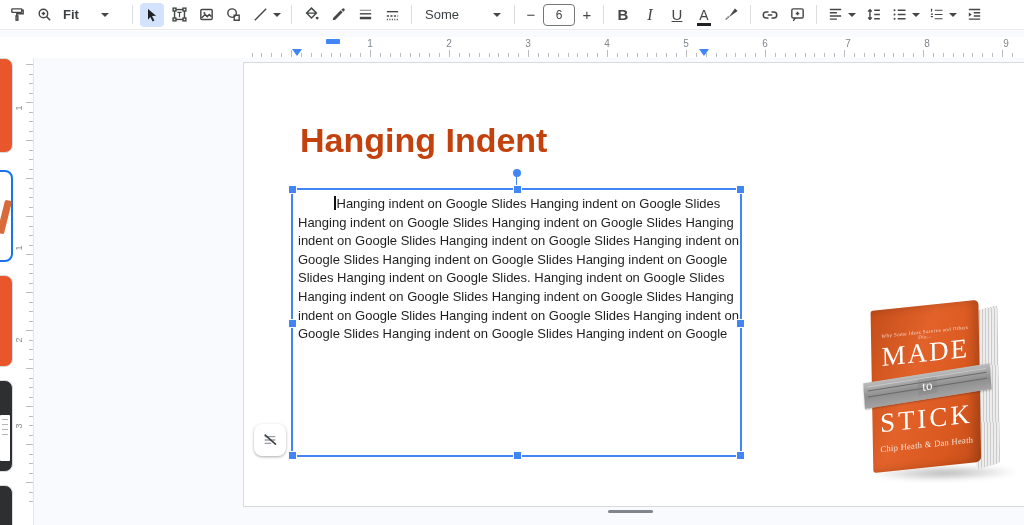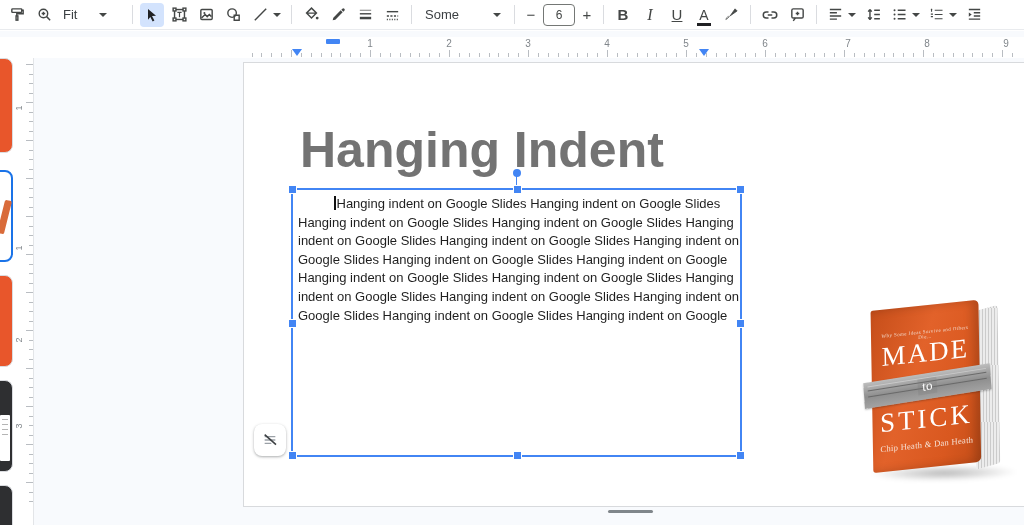--- a/index.html
+++ b/index.html
@@ -42,22 +42,22 @@
   .thumb .paper{position:absolute;right:2px;top:34px;width:10px;height:46px;background:#fff;border-radius:1px;}
   .thumb .paper i{display:block;height:1px;background:#b5b5b5;margin:4px 2px 0 2px;}
   .vruler{position:absolute;left:15px;top:58px;bottom:0;width:18px;background:#fff;z-index:2;
           border-right:1px solid #e3e5e8;}
   .vtick{position:absolute;right:0;height:1px;background:#b9bdc2;}
   .vruler .num{position:absolute;left:1px;font-size:9px;color:#80868b;transform:rotate(-90deg);}
   
   .canvas{position:absolute;left:33px;top:58px;right:0;bottom:0;background:#f8fafd;overflow:hidden;}
   .slide{position:absolute;left:210px;top:4px;width:805px;height:445px;background:#fff;
          border:1px solid #d8dadd;border-right:none;box-sizing:border-box;}
-  .slide-title{position:absolute;left:56px;top:58px;font-size:50px;font-weight:bold;
-               letter-spacing:0;color:#737373;text-align:center;}
+  .slide-title{position:absolute;left:56px;top:58px;font-size:34px;font-weight:bold;
+               letter-spacing:0;color:#c2410c;text-align:center;}
   .selbox{position:absolute;left:47px;top:125px;width:451px;height:269px;
           border:2px solid #4285f4;box-sizing:border-box;}
   .handle{position:absolute;width:7px;height:7px;background:#4285f4;border:1px solid #fff;box-sizing:content-box;}
   .rot-line{position:absolute;left:50%;top:-15px;width:1px;height:14px;background:#4285f4;margin-left:-0.5px;}
   .rot-dot{position:absolute;left:50%;top:-21px;width:8px;height:8px;border-radius:50%;
            background:#4285f4;margin-left:-4px;}
   .bodytext{position:absolute;left:54px;top:132px;width:444px;font-size:13px;color:#1f1f1f;}
   .bodytext .ln{height:18.6px;line-height:18.6px;white-space:nowrap;}
   .bodytext .ln.first{padding-left:36px;}
   .cursor-bar{display:inline-block;width:1.5px;height:14px;background:#111;vertical-align:-2px;margin-right:1px;}
@@ -100,21 +100,21 @@
           <path d="M18 6h2v5h-9v3"></path>
           <rect x="10" y="14" width="2.5" height="6"></rect>
       </svg>
     </div>
     <div class="tb-btn">
       <svg width="17" height="17" viewBox="0 0 24 24" fill="none" stroke="#444746" stroke-width="2">
         <circle cx="10.5" cy="10.5" r="6"></circle>
           <path d="M15 15l5 5M8 10.5h5M10.5 8v5"></path>
       </svg>
     </div>
-    <div class="tb-btn" style="min-width:58px;justify-content:flex-start;padding:0 4px;">
+    <div class="tb-btn" style="min-width:58px;justify-content:flex-start;padding:0 4px;font-weight:bold;">
       <span class="tb-label">Fit</span>
       <span class="caret" style="margin-left:22px;"></span>
     </div>
     <div class="tb-div"></div>
     <div class="tb-btn active">
       <svg width="16" height="16" viewBox="0 0 24 24" fill="#202124">
         <path d="M6 3l12 10-6 .6 3.6 6.8-2.6 1.4-3.5-6.9L6 19z"></path>
       </svg>
     </div>
     <div class="tb-btn">
@@ -433,20 +433,21 @@
   <div class="canvas">
     <div class="slide">
 
       <div class="slide-title">Hanging Indent</div>
 
       <div class="bodytext" id="bodytext">
           <div class="ln first"><span class="cursor-bar"></span>Hanging indent on Google Slides Hanging indent on Google Slides</div>
           <div class="ln">Hanging indent on Google Slides Hanging indent on Google Slides Hanging</div>
           <div class="ln">indent on Google Slides Hanging indent on Google Slides Hanging indent on</div>
           <div class="ln">Google Slides Hanging indent on Google Slides Hanging indent on Google</div>
+          <div class="ln">Slides Hanging indent on Google Slides. Hanging indent on Google Slides</div>
           <div class="ln">Hanging indent on Google Slides Hanging indent on Google Slides Hanging</div>
           <div class="ln">indent on Google Slides Hanging indent on Google Slides Hanging indent on</div>
           <div class="ln">Google Slides Hanging indent on Google Slides Hanging indent on Google</div>
         </div>
 
       <div class="selbox">
         <div class="rot-line"></div>
         <div class="rot-dot"></div>
         <div class="handle" style="left:-5px;top:-5px;"></div>
         <div class="handle" style="left:50%;top:-5px;margin-left:-4px;"></div>

